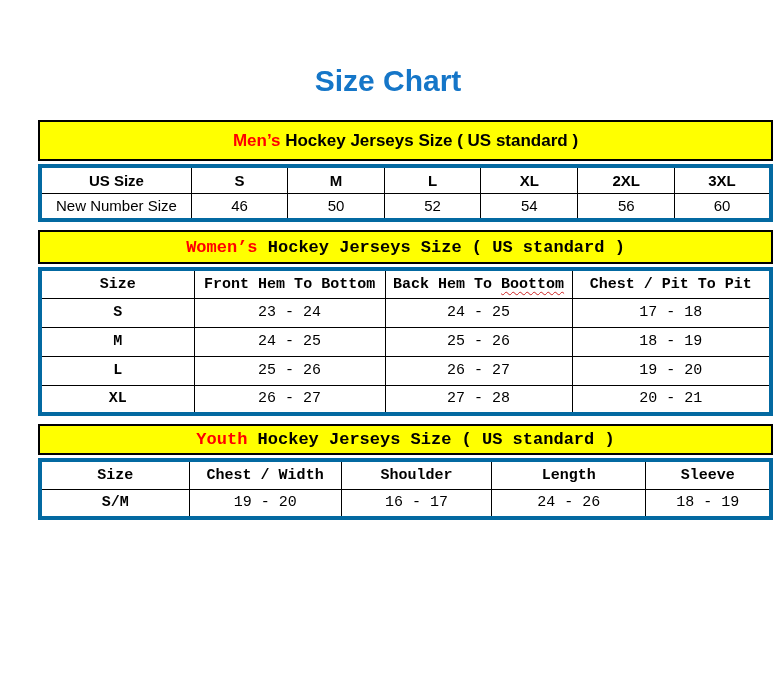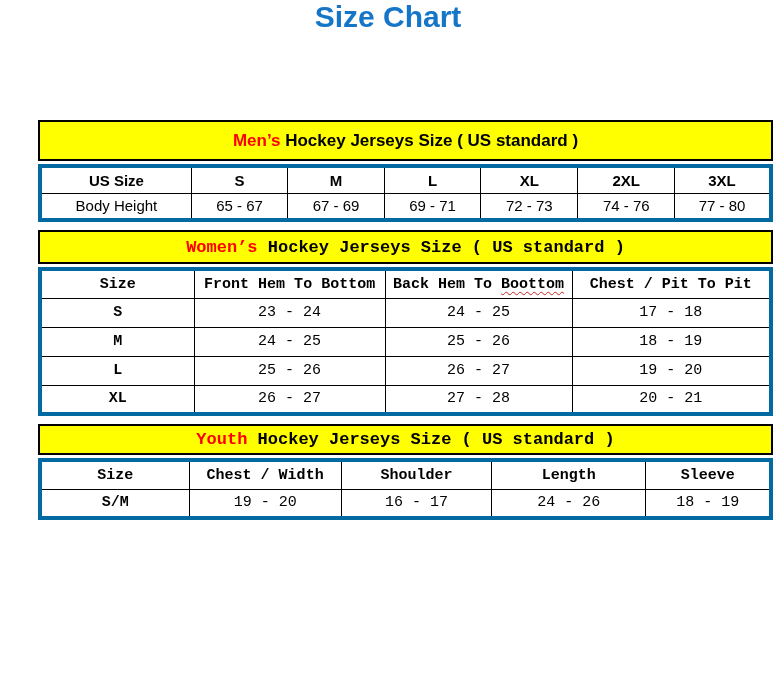--- a/index.html
+++ b/index.html
@@ -7,20 +7,21 @@
     position: relative;
     width: 776px;
     height: 692px;
     background: #ffffff;
     font-family: "Liberation Sans", sans-serif;
     color: #000000;
     overflow: hidden;
   }
   .title {
     text-align: center;
+    padding-top: 64px;
     font-size: 30px;
     font-weight: 700;
     color: #1576C8;
     letter-spacing: 0px;
   }
   .tables {
     position: absolute;
     left: 38px;
     top: 120px;
     width: 735px;
@@ -99,27 +100,27 @@
               <th>S</th>
               <th>M</th>
               <th>L</th>
               <th>XL</th>
               <th>2XL</th>
               <th>3XL</th>
             </tr>
           </thead>
           <tbody>
             <tr>
-              <td class="row-label">Body Height</td>
-              <td>65 - 67</td>
-              <td>67 - 69</td>
-              <td>69 - 71</td>
-              <td>72 - 73</td>
-              <td>74 - 76</td>
-              <td>77 - 80</td>
+              <td class="row-label">New Number Size</td>
+              <td>46</td>
+              <td>50</td>
+              <td>52</td>
+              <td>54</td>
+              <td>56</td>
+              <td>60</td>
             </tr>
           </tbody>
         </table>
       </div>
       <div class="section sec-womens">
         <div class="banner"><span class="highlight">Women’s</span><span> Hockey Jerseys Size ( US standard )</span></div>
         <table class="size-table">
           <colgroup>
             <col style="width: 21.1%;">
             <col style="width: 26.1%;">

